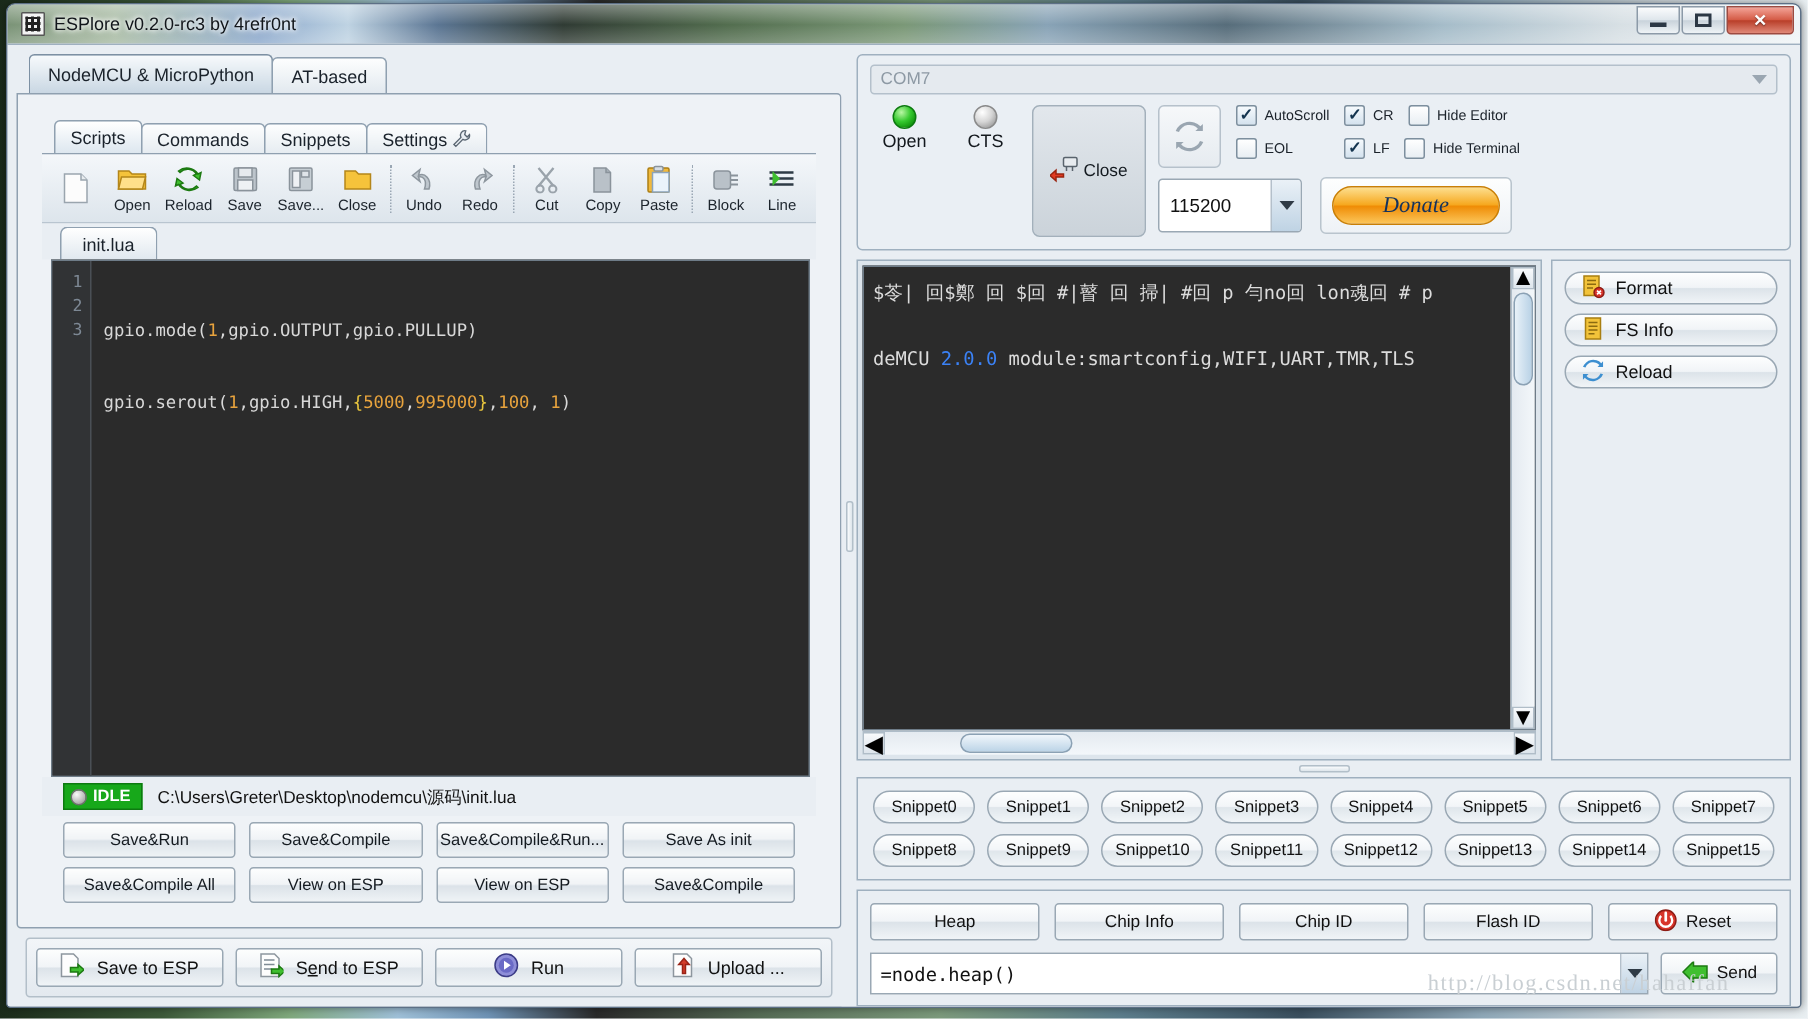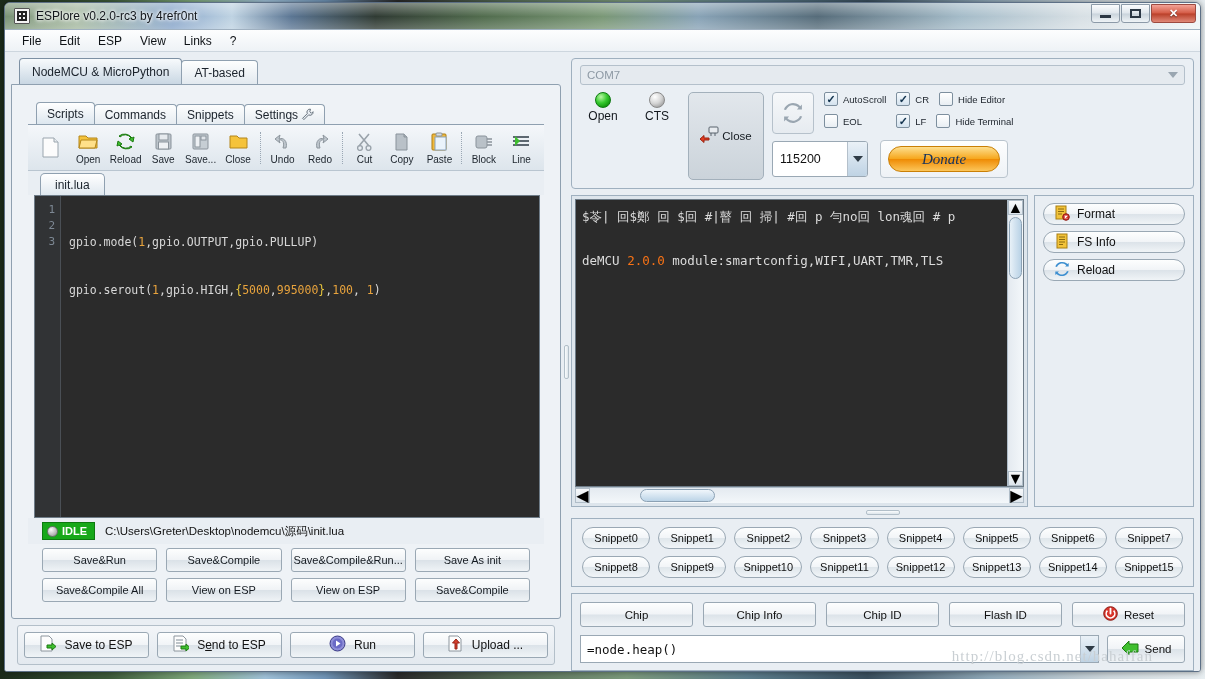--- a/index.html
+++ b/index.html
@@ -269,21 +269,21 @@
   #term-outer {
     flex:1; border:1px solid #9fb0bf; background:#dde5ec; padding:3px;
     display:flex; flex-direction:column; min-width:0;
   }
   #term-box { flex:1; display:flex; min-height:0; background:#2b2b2b; border:1px solid #6e7c88; }
   #term-text {
     flex:1; padding:6px 4px 0 6px; color:#dcdcdc;
     font-family:"DejaVu Sans Mono", monospace; font-size:12.5px; line-height:22px;
     overflow:hidden; white-space:nowrap;
   }
-  #term-text .ver { color:#f97316; }
+  #term-text .ver { color:#3b82f6; }
   .vscroll { width:16px; flex:0 0 16px; background:#eef3f7; border-left:1px solid #aebcc8;
      display:flex; flex-direction:column; }
   .sbtn { height:15px; display:flex; align-items:center; justify-content:center;
      background:linear-gradient(180deg,#f8fafc,#dde5ec); border:1px solid #b0bdc8; }
   .strack { flex:1; background:linear-gradient(90deg,#e4eaf0,#f3f7fa); position:relative; }
   .sthumb { position:absolute; left:1px; right:1px; top:2px; height:62px; border-radius:7px;
      border:1px solid #8ba1b4; background:linear-gradient(90deg,#e8f1f8,#b9d2e6); }
   .hscroll { height:16px; flex:0 0 16px; display:flex; background:#eef3f7;
      border-top:1px solid #aebcc8; }
   .hbtn { width:15px; display:flex; align-items:center; justify-content:center;
@@ -353,28 +353,20 @@
       <div class="win-btn">
           <span class="glyph-min"></span>
         </div>
       <div class="win-btn">
           <span class="glyph-max"></span>
         </div>
       <div class="win-btn close">✕</div>
     </div>
   </div>
 
-  <div id="menubar">
-    <span class="mi">File</span>
-    <span class="mi">Edit</span>
-    <span class="mi">ESP</span>
-    <span class="mi">View</span>
-    <span class="mi">Links</span>
-    <span class="mi">?</span>
-  </div>
 
   <div id="body-area">
 
     <div id="left-pane">
 
       <div class="outer-tabs">
         <div class="otab active">
           <span>NodeMCU &amp; MicroPython</span>
         </div>
         <div class="otab">
@@ -782,21 +774,21 @@
           <div class="snipbtn">Snippet11</div>
           <div class="snipbtn">Snippet12</div>
           <div class="snipbtn">Snippet13</div>
           <div class="snipbtn">Snippet14</div>
           <div class="snipbtn">Snippet15</div>
         </div>
       </div>
 
       <div id="cmd-panel">
         <div class="cmd-row">
-          <div class="cmdbtn">Chip</div>
+          <div class="cmdbtn">Heap</div>
           <div class="cmdbtn">Chip Info</div>
           <div class="cmdbtn">Chip ID</div>
           <div class="cmdbtn">Flash ID</div>
           <div class="cmdbtn">
             <span>
               <svg width="15" height="15" viewBox="0 0 15 15">
                 <circle cx="7.5" cy="7.5" r="6.8" fill="#d8342a" stroke="#8d1c15"></circle>
                 <path d="M7.5 2.6v5" stroke="#fff" stroke-width="1.8" stroke-linecap="round"></path>
                 <path d="M4.4 4.6a4.3 4.3 0 1 0 6.2 0" stroke="#fff" stroke-width="1.6" fill="none"></path>
               </svg>

